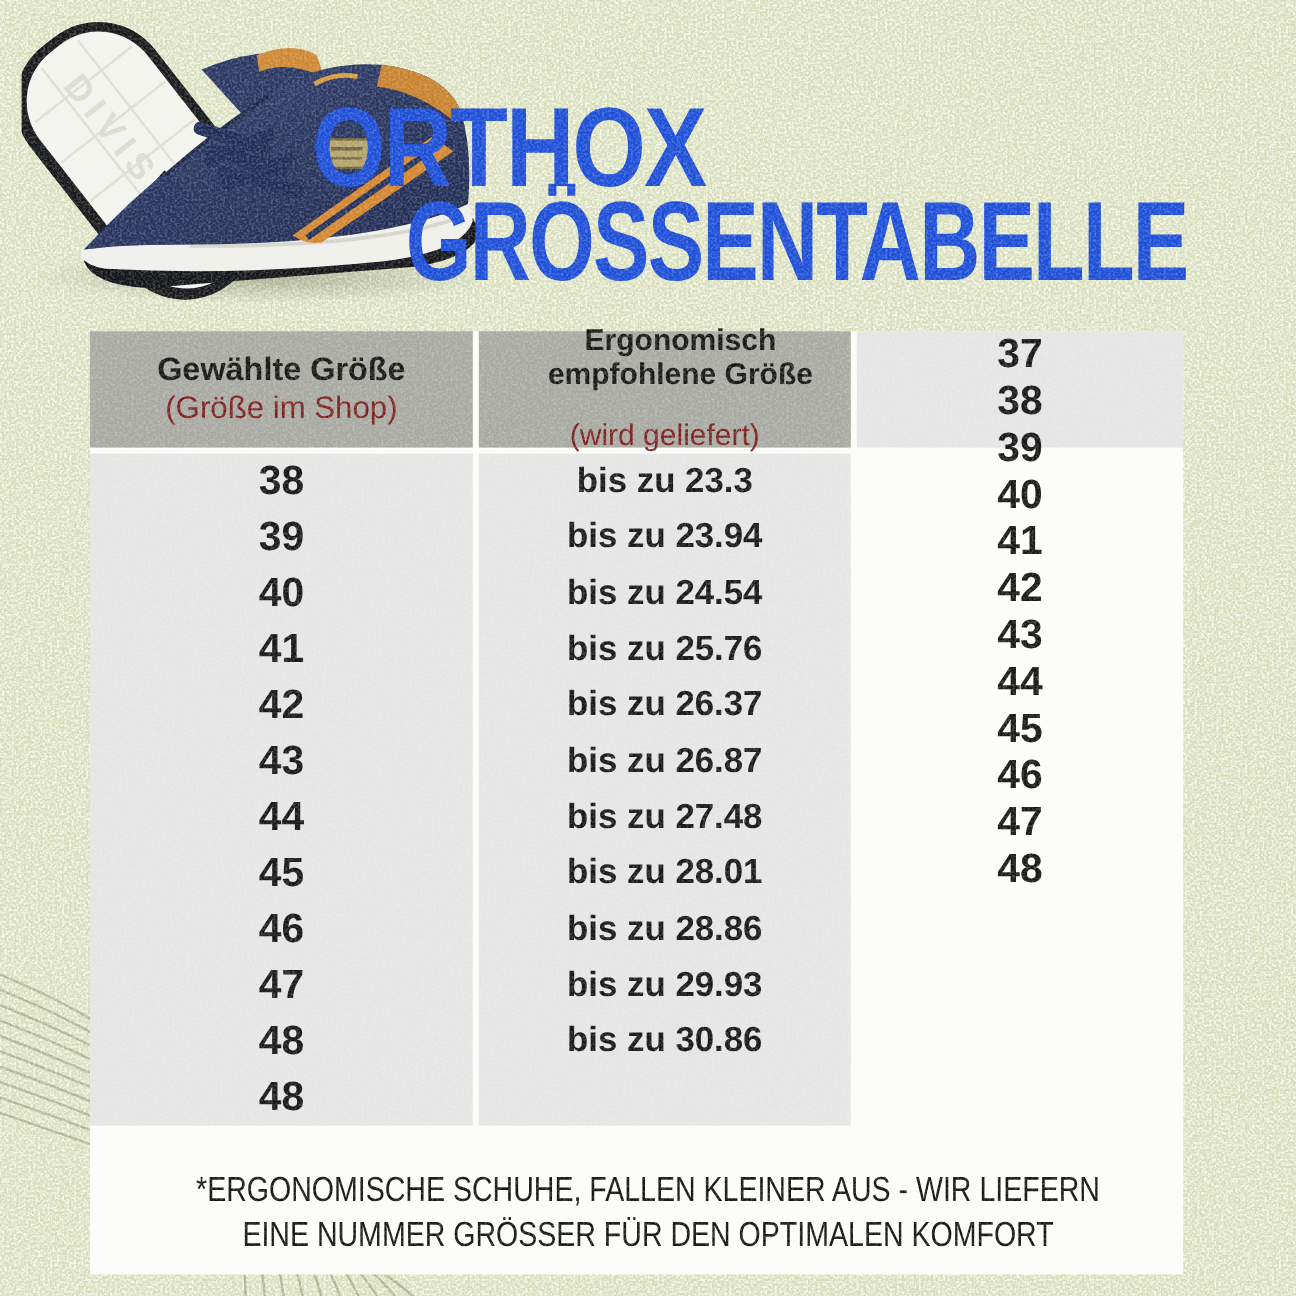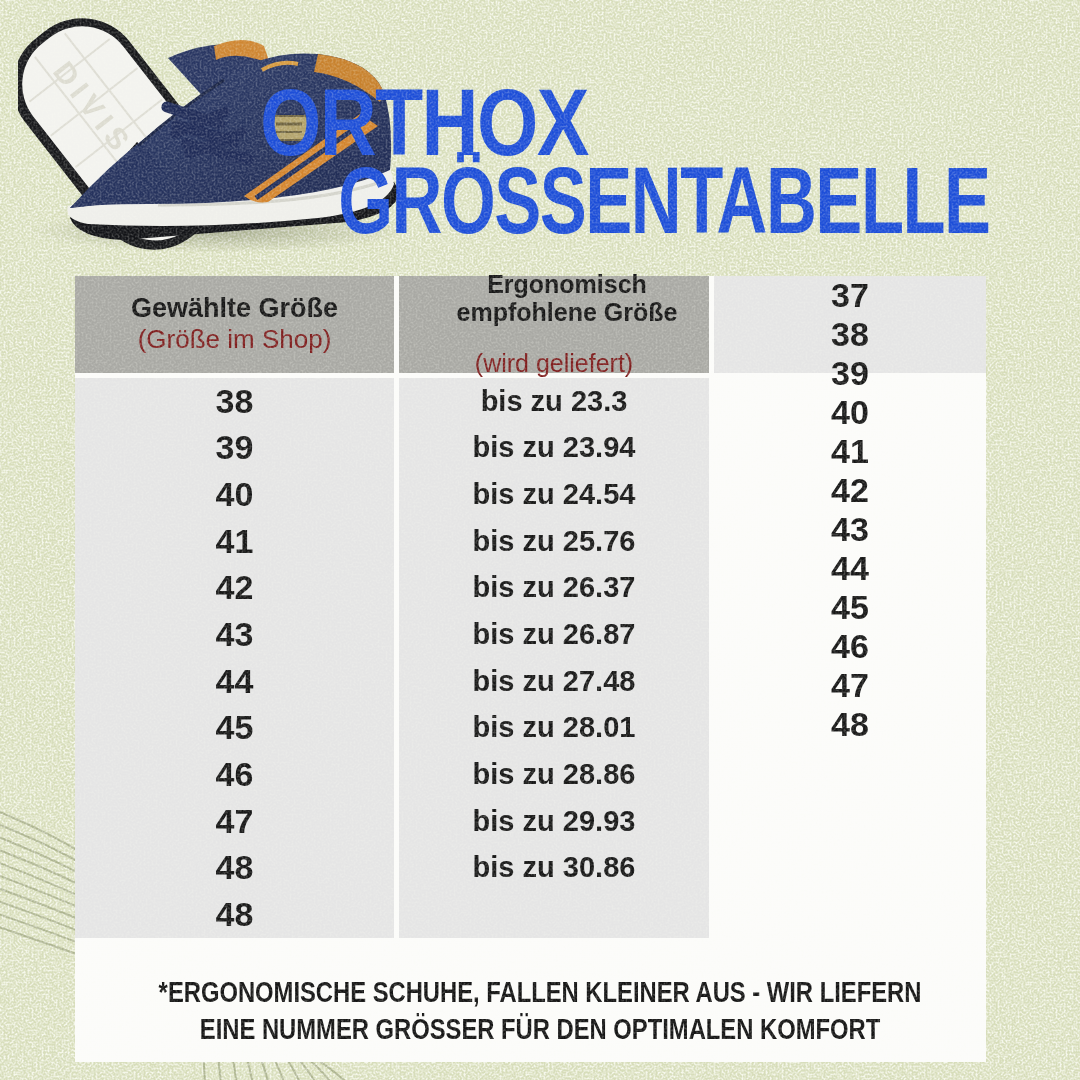--- a/index.html
+++ b/index.html
@@ -37,21 +37,21 @@
   .hcell.c2 .col-sub{font-size:25px;margin-top:22px;}
   .hcell.c3 .col-title{font-size:28px;}
   .hcell.c3 .col-sub{font-size:28px;font-weight:700;color:#161616;}
   .body-col{background:#e5e5e5;display:grid;grid-template-rows:repeat(12,1fr);}
   .body-col .cell{display:flex;align-items:center;justify-content:center;color:#171717;font-size:34px;font-weight:600;}
   .body-col.c3 .cell{font-size:29px;font-weight:600;}
 
   
   .footer{
     position:absolute;left:0;top:974px;width:1080px;z-index:5;
-    text-align:center;color:#141414;font-weight:700;font-size:29px;line-height:37px;white-space:nowrap;
+    text-align:center;color:#141414;font-weight:400;font-size:29px;line-height:37px;white-space:nowrap;
   }
   .footer .line{display:block;transform:scaleX(0.82);transform-origin:50% 50%;}
 </style>
 </head>
 <body>
 
 <svg class="bg-svg" width="1080" height="1080" viewBox="0 0 1080 1080">
   <defs>
     <filter id="mottle" x="0" y="0" width="100%" height="100%">
       <feTurbulence type="fractalNoise" baseFrequency="0.009 0.012" numOctaves="3" seed="7"></feTurbulence>

